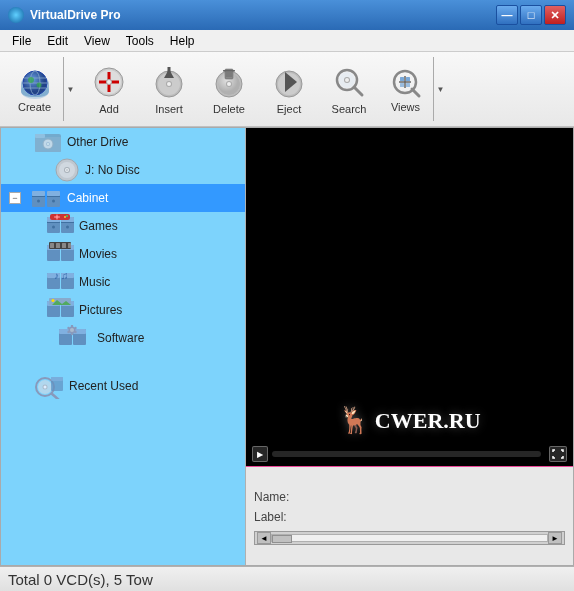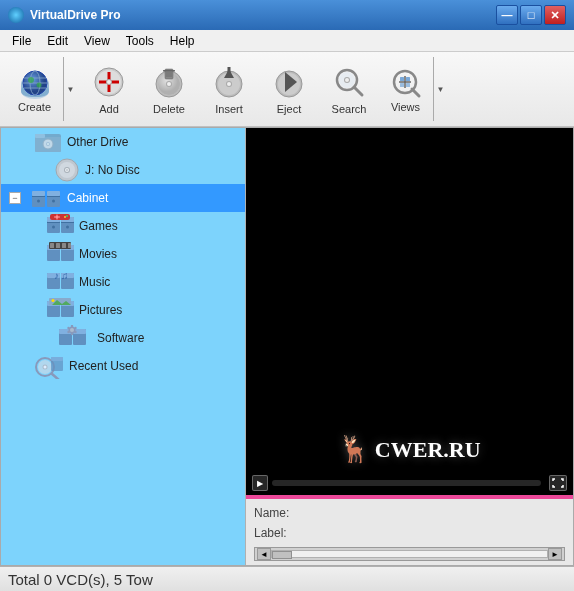--- a/index.html
+++ b/index.html
@@ -270,22 +270,22 @@
       color: white;
       font-size: 8px;
       cursor: pointer;
       border-radius: 2px;
       margin-left: auto;
     }
 
     
     .info-panel {
       background: #e8e8e8;
-      border-top: 4px solid #ec4899;
-      padding: 4px 8px;
+      border-top: 1px solid #ec4899;
+      padding: 20px 8px;
       min-height: 55px;
     }
     .info-row {
       display: flex;
       align-items: center;
       height: 20px;
     }
     .info-label {
       font-size: 12px;
       color: #444;
@@ -395,20 +395,33 @@
     <svg class="toolbar-icon" viewBox="0 0 36 36">
       <circle cx="18" cy="18" r="14" fill="#cccccc" stroke="#999" stroke-width="1"></circle>
       <circle cx="18" cy="18" r="12" fill="#dddddd"></circle>
       <line x1="18" y1="8" x2="18" y2="28" stroke="#cc0000" stroke-width="3"></line>
       <line x1="8" y1="18" x2="28" y2="18" stroke="#cc0000" stroke-width="3"></line>
 
       <circle cx="18" cy="18" r="3" fill="#aaa"></circle>
       <circle cx="18" cy="18" r="2" fill="#eee"></circle>
     </svg>
     <span class="toolbar-btn-label">Add</span>
+  </div>
+
+  <div class="toolbar-btn">
+    <svg class="toolbar-icon" viewBox="0 0 36 36">
+      <circle cx="18" cy="20" r="13" fill="#bbbbbb" stroke="#999" stroke-width="1"></circle>
+      <circle cx="18" cy="20" r="11" fill="#cccccc"></circle>
+      <circle cx="18" cy="20" r="3" fill="#aaa"></circle>
+      <circle cx="18" cy="20" r="2" fill="#eee"></circle>
+
+      <polygon points="18,5 23,14 13,14" fill="#555"></polygon>
+      <rect x="16.5" y="3" width="3" height="6" fill="#555"></rect>
+    </svg>
+    <span class="toolbar-btn-label">Insert</span>
   </div>
 
   <div class="toolbar-btn">
     <svg class="toolbar-icon" viewBox="0 0 36 36">
       <circle cx="18" cy="20" r="13" fill="#bbbbbb" stroke="#999" stroke-width="1"></circle>
       <circle cx="18" cy="20" r="11" fill="#cccccc"></circle>
       <ellipse cx="18" cy="20" rx="11" ry="11" fill="url(#disc-grad2)"></ellipse>
       <circle cx="18" cy="20" r="3" fill="#aaa"></circle>
       <circle cx="18" cy="20" r="2" fill="#eee"></circle>
 
@@ -427,33 +440,20 @@
     <span class="toolbar-btn-label">Delete</span>
   </div>
 
   <div class="toolbar-btn">
     <svg class="toolbar-icon" viewBox="0 0 36 36">
       <circle cx="18" cy="20" r="13" fill="#bbbbbb" stroke="#999" stroke-width="1"></circle>
       <circle cx="18" cy="20" r="11" fill="#cccccc"></circle>
       <circle cx="18" cy="20" r="3" fill="#aaa"></circle>
       <circle cx="18" cy="20" r="2" fill="#eee"></circle>
 
-      <polygon points="18,5 23,14 13,14" fill="#555"></polygon>
-      <rect x="16.5" y="3" width="3" height="6" fill="#555"></rect>
-    </svg>
-    <span class="toolbar-btn-label">Insert</span>
-  </div>
-
-  <div class="toolbar-btn">
-    <svg class="toolbar-icon" viewBox="0 0 36 36">
-      <circle cx="18" cy="20" r="13" fill="#bbbbbb" stroke="#999" stroke-width="1"></circle>
-      <circle cx="18" cy="20" r="11" fill="#cccccc"></circle>
-      <circle cx="18" cy="20" r="3" fill="#aaa"></circle>
-      <circle cx="18" cy="20" r="2" fill="#eee"></circle>
-
       <polygon points="14,8 26,18 14,28" fill="#555"></polygon>
     </svg>
     <span class="toolbar-btn-label">Eject</span>
   </div>
 
   <div class="toolbar-btn">
     <svg class="toolbar-icon" viewBox="0 0 36 36">
 
       <circle cx="16" cy="16" r="10" fill="none" stroke="#888" stroke-width="2.5"></circle>
       <circle cx="16" cy="16" r="8" fill="#e0e8f0" opacity="0.6"></circle>
@@ -620,21 +620,21 @@
         <circle cx="15" cy="1" r="1.2" fill="#8899bb"></circle>
         <circle cx="15" cy="9" r="1.2" fill="#8899bb"></circle>
         <circle cx="11.5" cy="3" r="1.2" fill="#8899bb"></circle>
         <circle cx="18.5" cy="3" r="1.2" fill="#8899bb"></circle>
         <circle cx="11.5" cy="7" r="1.2" fill="#8899bb"></circle>
         <circle cx="18.5" cy="7" r="1.2" fill="#8899bb"></circle>
       </svg>
       <span class="tree-label">Software</span>
     </div>
 
-    <div class="tree-item" style="padding-left:8px;">
+    <div class="tree-item" style="padding-left:8px;margin-top:20px;">
       <div style="width:16px;"></div>
       <div style="width:8px;"></div>
       <svg width="32" height="26" viewBox="0 0 32 26" style="margin-right:4px;flex-shrink:0;">
 
         <circle cx="12" cy="14" r="9" fill="none" stroke="#8899bb" stroke-width="2"></circle>
         <circle cx="12" cy="14" r="7" fill="#c8d8e8" opacity="0.7"></circle>
         <circle cx="12" cy="14" r="2.5" fill="#aabbcc"></circle>
         <circle cx="12" cy="14" r="1.5" fill="#ddeeff"></circle>
         <line x1="18.5" y1="20.5" x2="26" y2="27" stroke="#8899bb" stroke-width="2.5" stroke-linecap="round"></line>
         <rect x="18" y="4" width="12" height="14" rx="1" fill="#6090c0" opacity="0.7"></rect>

